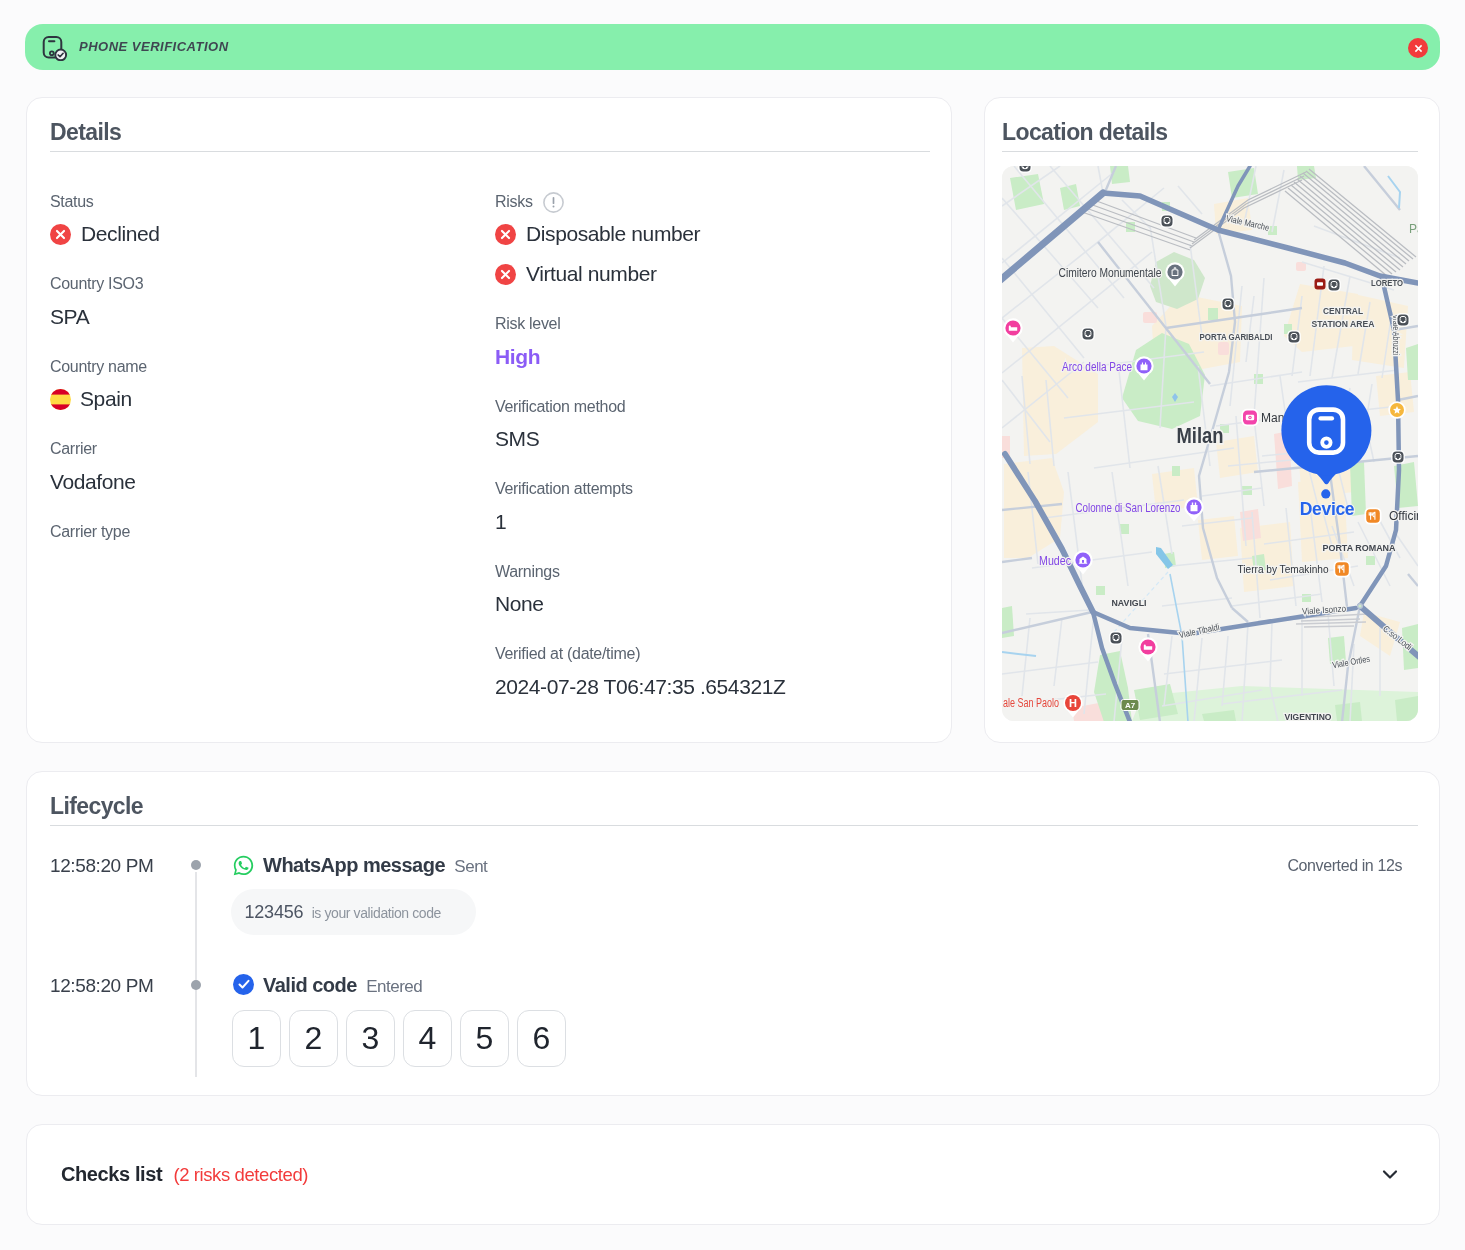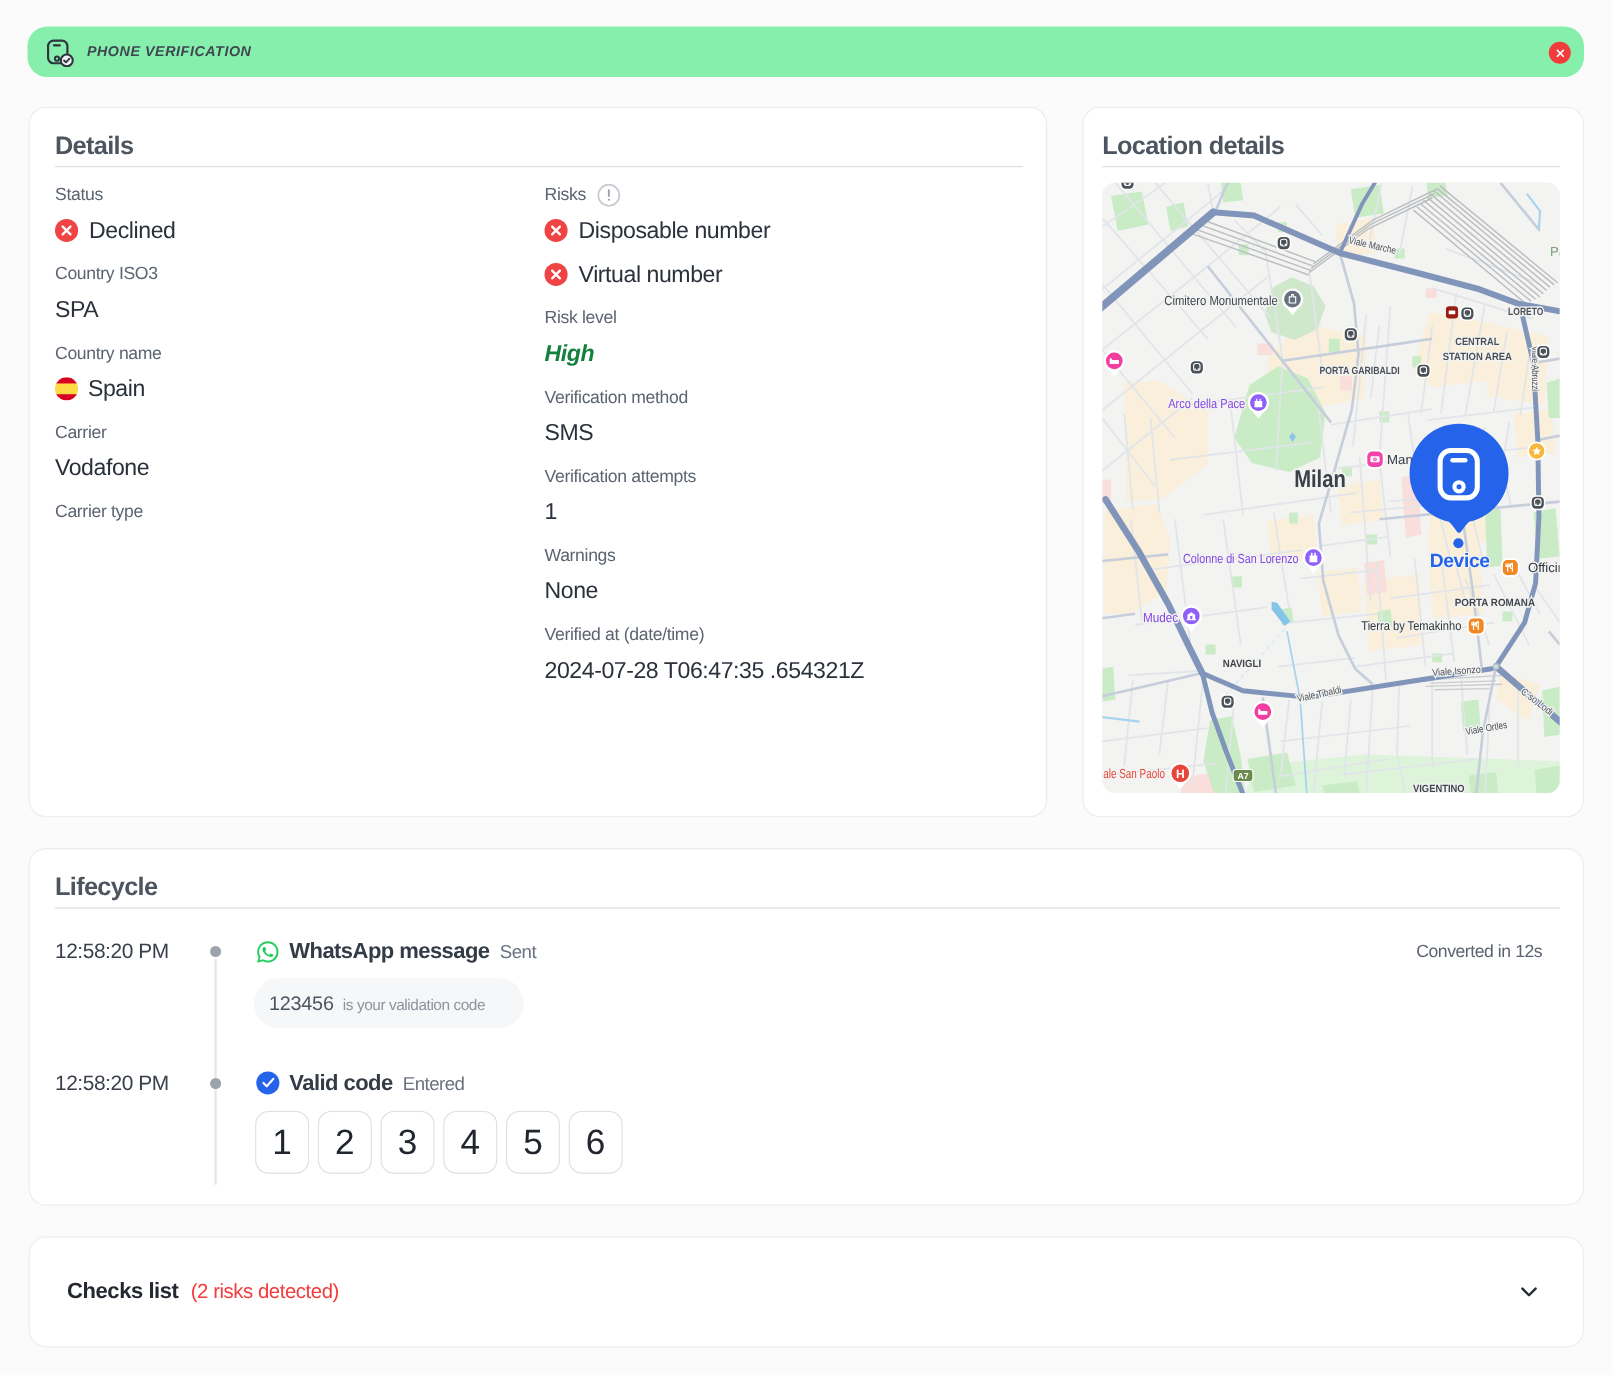--- a/index.html
+++ b/index.html
@@ -3,21 +3,21 @@
 <meta charset="utf-8">
 <style>
   * { margin:0; padding:0; box-sizing:border-box; }
   html,body { width:1465px; height:1250px; background:#fbfbfc; font-family:"Liberation Sans", sans-serif; position:relative; overflow:hidden; }
   .abs { position:absolute; }
   .card { position:absolute; background:#fff; border:1px solid #ececf0; border-radius:16px; }
   .ctitle { font-size:23px; font-weight:700; color:#4d5560; letter-spacing:-0.6px; }
   .hr { position:absolute; height:1px; background:#d9dcdf; }
   .label { font-size:16px; color:#5b6470; line-height:24px; letter-spacing:-0.3px; }
   .value { font-size:21px; color:#2a313b; line-height:29px; font-weight:400; letter-spacing:-0.4px; }
-  .field { margin-bottom:13.5px; }
+  .field { margin-bottom:13.5px;margin-top:24px; }
   .field .value { margin-top:5.5px; }
   .redball { display:inline-block; width:21px; height:21px; border-radius:50%; background:#f04444; position:relative; vertical-align:-4px; margin-right:10px; }
   .redball svg { position:absolute; left:5px; top:5px; }
 </style>
 </head>
 <body>
 
 <div class="abs" style="left:25px; top:24px; width:1415px; height:46px; background:#86efac; border-radius:18px;font-style:italic;">
   <svg class="abs" style="left:16.5px; top:10.5px;" width="26" height="26" viewBox="0 0 26 26" fill="none" stroke="#2e353f" stroke-width="2" stroke-linecap="round" stroke-linejoin="round">
     <rect x="1.7" y="2" width="17.6" height="20.5" rx="5"></rect>
@@ -82,21 +82,21 @@
         </svg></div>
     <div class="value"><span class="redball"><svg width="11" height="11" viewBox="0 0 10 10" stroke="#fff" stroke-width="1.9" stroke-linecap="round">
             <path d="M1.8 1.8 L8.2 8.2 M8.2 1.8 L1.8 8.2"></path>
           </svg></span>Disposable number</div>
     <div class="value" style="margin-top:11px;"><span class="redball"><svg width="11" height="11" viewBox="0 0 10 10" stroke="#fff" stroke-width="1.9" stroke-linecap="round">
             <path d="M1.8 1.8 L8.2 8.2 M8.2 1.8 L1.8 8.2"></path>
           </svg></span>Virtual number</div>
   </div>
   <div class="field">
     <div class="label">Risk level</div>
-    <div class="value" style="color:#15803d; font-weight:600;font-style:italic;">High</div>
+    <div class="value" style="color:#8b5cf6; font-weight:600;">High</div>
   </div>
   <div class="field">
     <div class="label">Verification method</div>
     <div class="value">SMS</div>
   </div>
   <div class="field">
     <div class="label">Verification attempts</div>
     <div class="value">1</div>
   </div>
   <div class="field">

